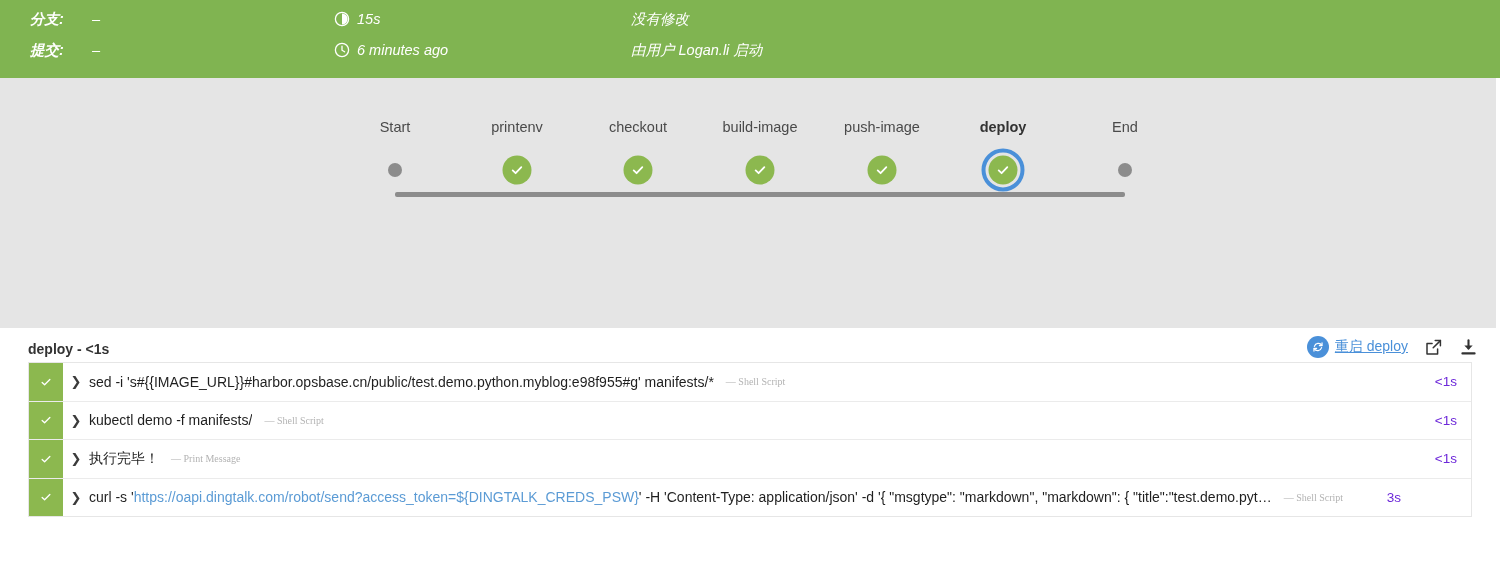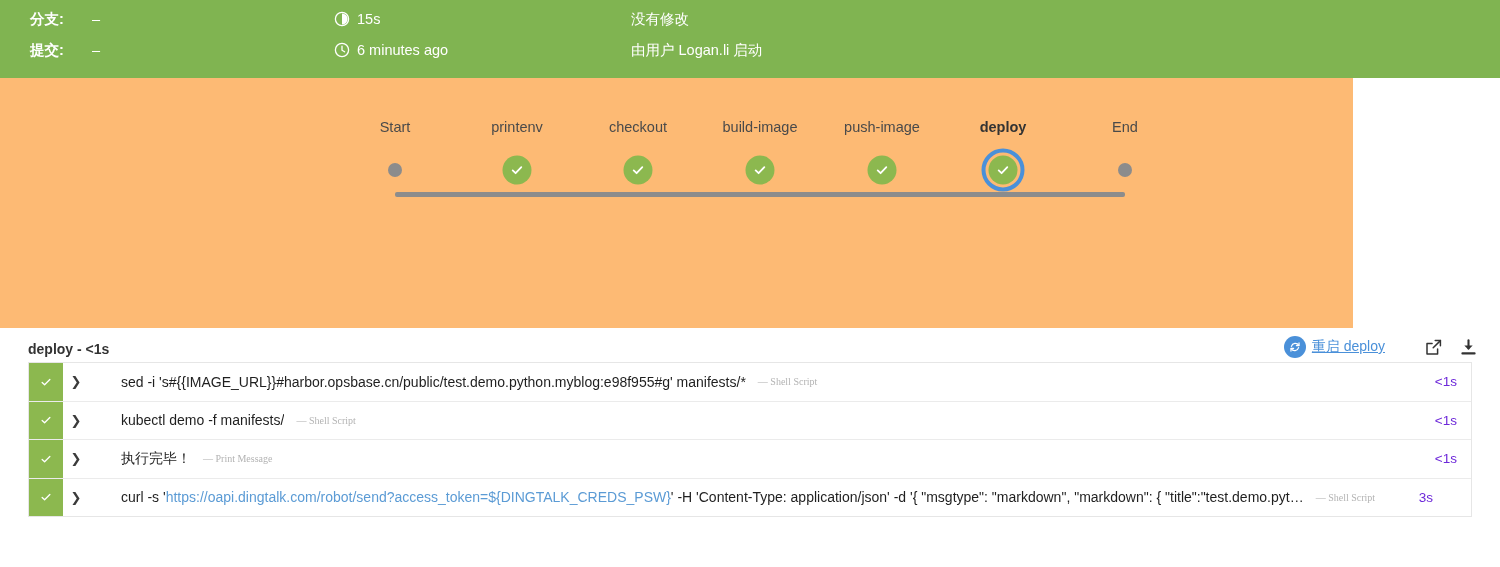--- a/index.html
+++ b/index.html
@@ -18,20 +18,21 @@
 
   
   .build-header {
     position: absolute;
     left: 0;
     top: 0;
     width: 1500px;
     height: 78px;
     background: #80b451;
     color: #ffffff;
+    font-style: italic;
   }
   .hdr-row {
     position: absolute;
     left: 0;
     width: 1500px;
     height: 32px;
     display: block;
   }
   .hdr-row.r1 { top: 8px; }
   .hdr-row.r2 { top: 39px; }
@@ -58,23 +59,23 @@
     width: 16px;
     height: 16px;
   }
   .hdr-icon svg { display: block; }
 
   
   .pipeline {
     position: absolute;
     left: 0;
     top: 78px;
-    width: 1353px;
+    width: 1496px;
     height: 250px;
-    background: #fdba74;
+    background: #e5e5e5;
   }
   .stage-track {
     position: absolute;
     left: 395px;
     top: 40px;
     width: 730px;
     height: 110px;
   }
   .stage-line {
     position: absolute;
@@ -172,21 +173,20 @@
     margin-right: 6px;
     cursor: pointer;
   }
   .restart-icon svg { width: 14px; height: 14px; display: block; }
   .restart-link {
     font-size: 14px;
     color: #4a90d9;
     text-decoration: underline;
     cursor: pointer;
     white-space: nowrap;
-    margin-right: 23px;
   }
   .act-icon {
     width: 19px;
     height: 19px;
     margin-left: 16px;
     color: #333333;
     cursor: pointer;
     display: block;
   }
   .act-icon svg { display: block; width: 19px; height: 19px; }
@@ -229,21 +229,20 @@
     cursor: pointer;
   }
   .row-main {
     flex: 1 1 auto;
     display: flex;
     align-items: center;
     min-width: 0;
     padding-right: 10px;
     overflow: hidden;
     white-space: nowrap;
-    margin-left: 32px;
   }
   .row-cmd {
     font-size: 14px;
     color: #1f1f1f;
     white-space: nowrap;
     overflow: hidden;
     text-overflow: ellipsis;
   }
   .row-cmd .lnk { color: #5b9bd5; }
   .row-type {

